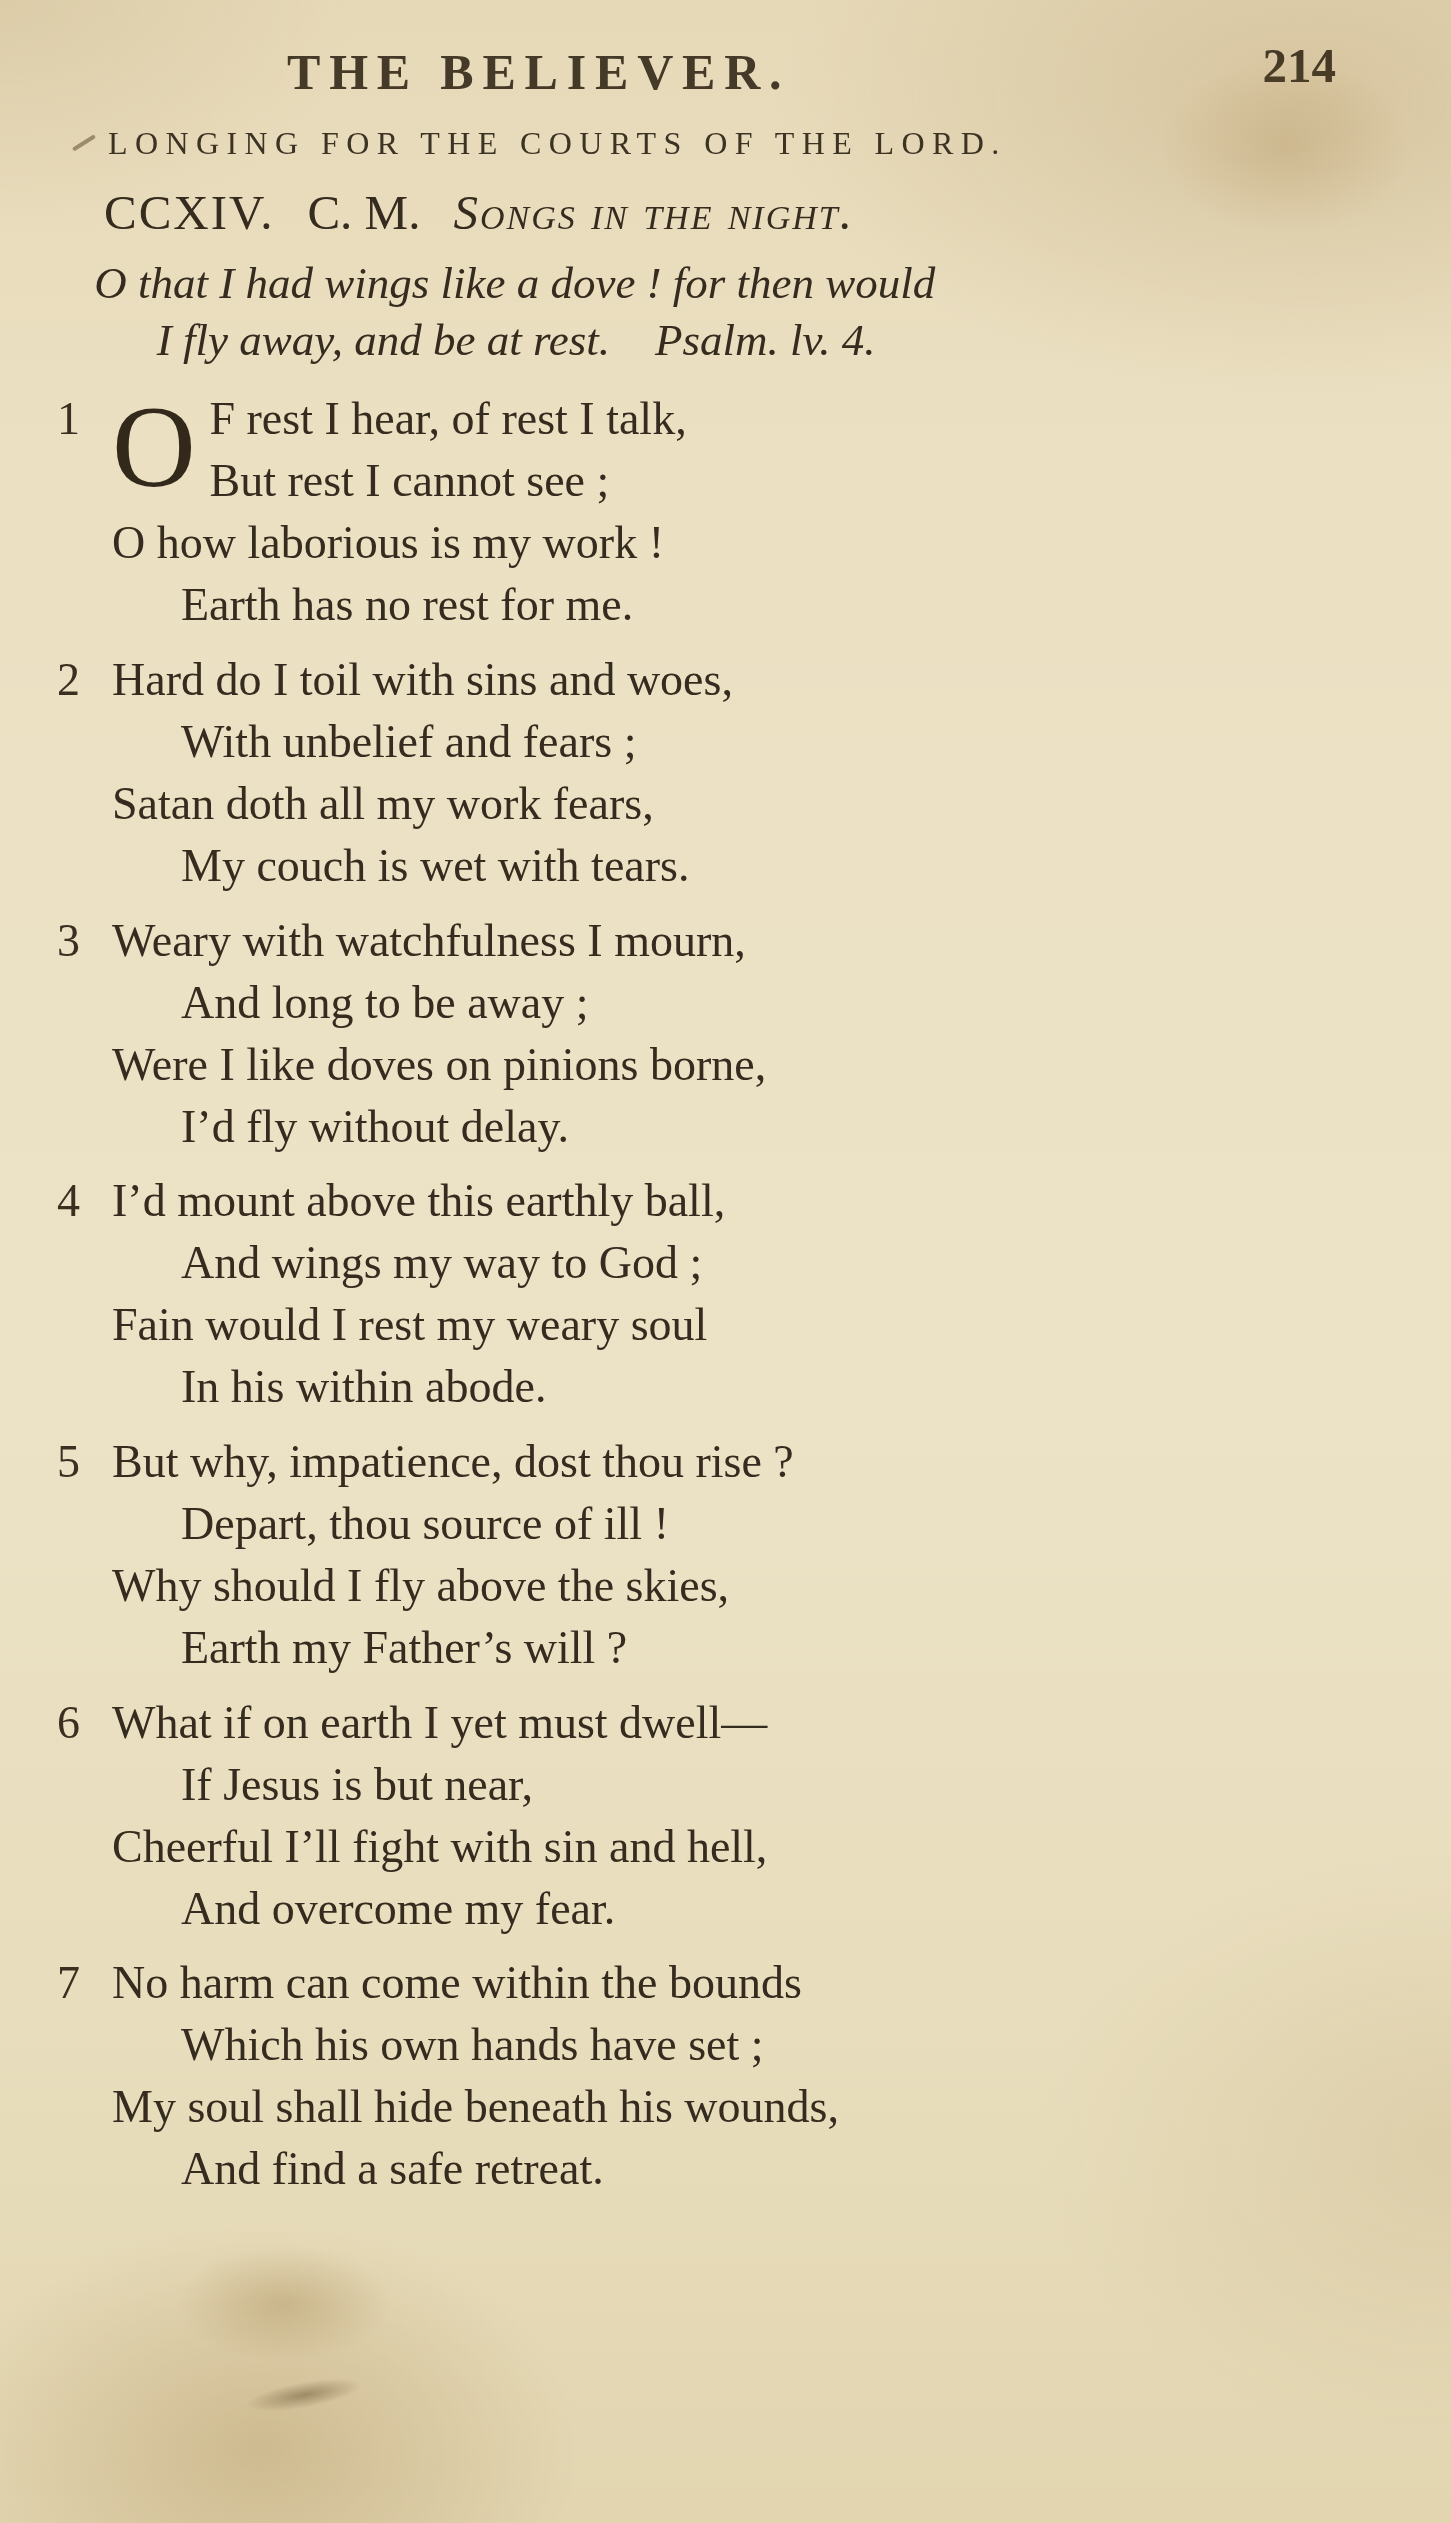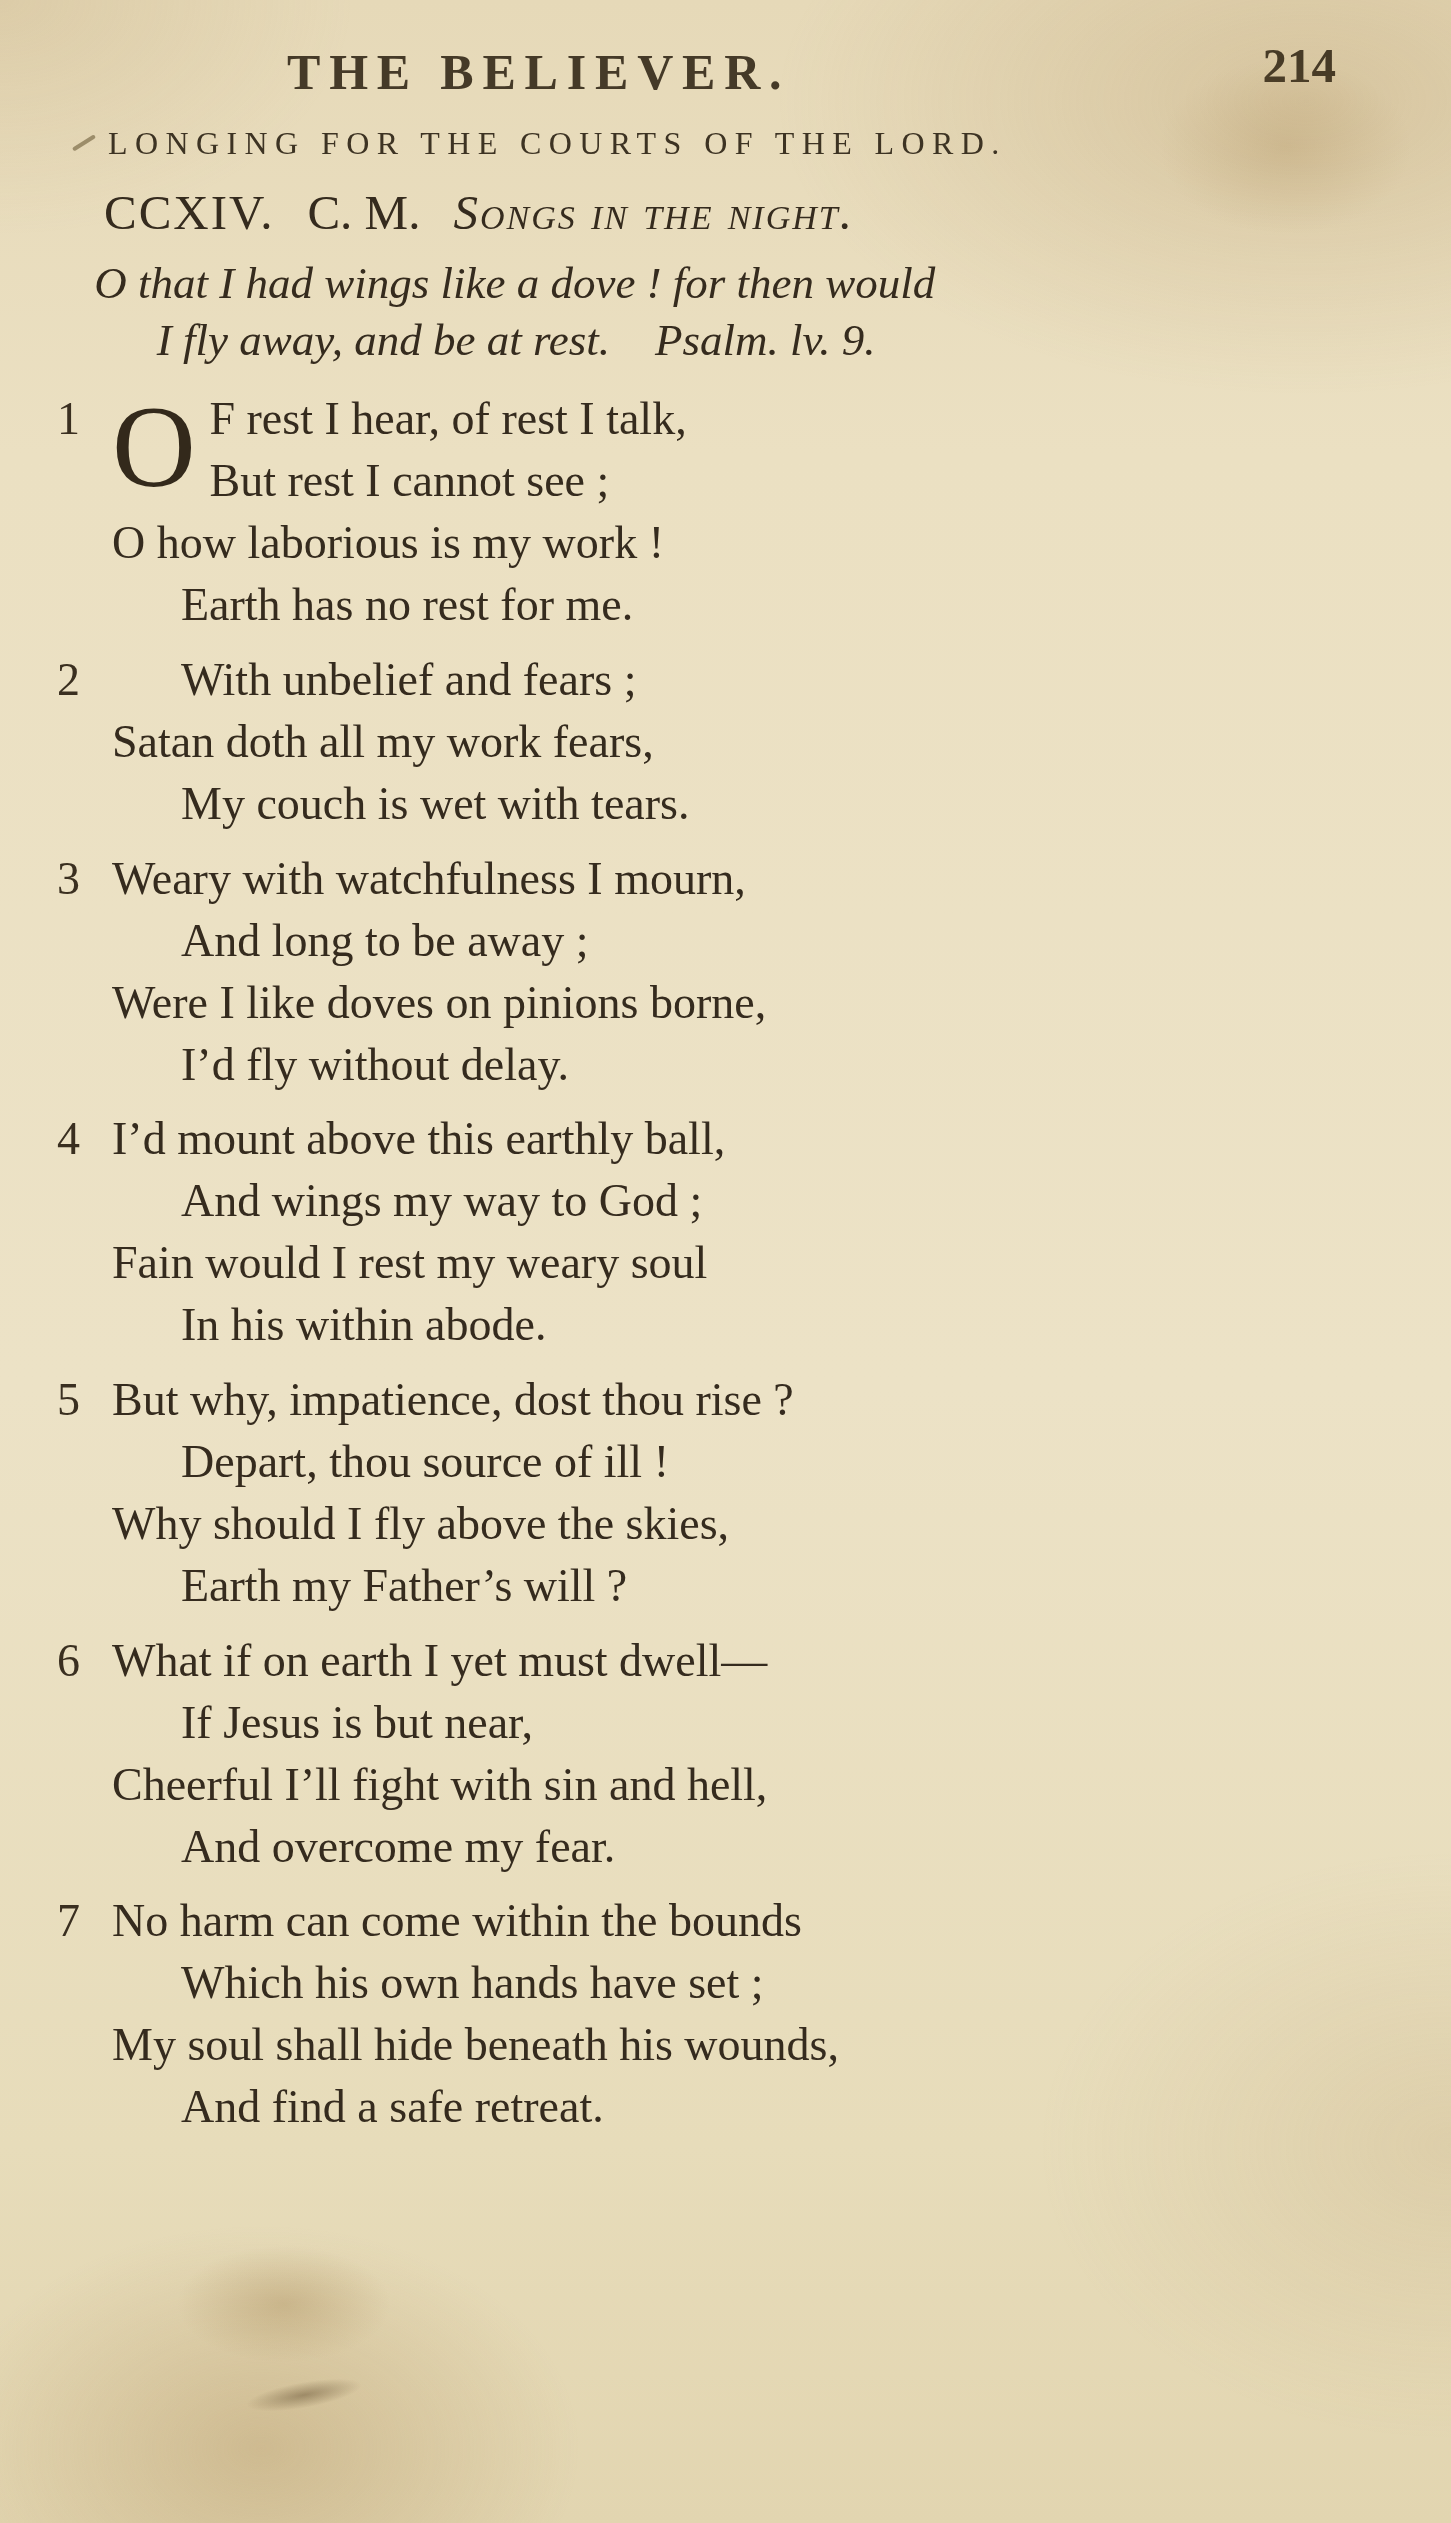--- a/index.html
+++ b/index.html
@@ -127,39 +127,40 @@
     <span class="pen-mark"></span>
     <span class="section-title">LONGING FOR THE COURTS OF THE LORD.</span>
   </div>
 
   <div class="hymn-heading">
     <span class="hymn-number">CCXIV.</span><span class="hymn-meter">C. M.</span><span class="hymn-title">Songs in the night.</span>
   </div>
 
   <div class="epigraph">
     <div class="eline1">O that I had wings like a dove ! for then would</div>
-    <div class="eline2"><span>I fly away, and be at rest.</span><span class="eref">Psalm. lv. 9.</span></div>
+    <div class="eline2"><span>I fly away, and be at rest.</span><span class="eref">Psalm. lv. 4.</span></div>
   </div>
 
   <div class="stanzas">
 
     <div class="stanza">
       <span class="stanza-number">1</span>
       <div class="stanza-lines">
         <span class="drop-cap">O</span>
         <div class="line after-cap">F rest I hear, of rest I talk,</div>
         <div class="line after-cap-indent">But rest I cannot see ;</div>
         <div class="line">O how laborious is my work !</div>
         <div class="line indent">Earth has no rest for me.</div>
       </div>
     </div>
 
     <div class="stanza">
       <span class="stanza-number">2</span>
       <div class="stanza-lines">
+        <div class="line">Hard do I toil with sins and woes,</div>
         <div class="line indent">With unbelief and fears ;</div>
         <div class="line">Satan doth all my work fears,</div>
         <div class="line indent">My couch is wet with tears.</div>
       </div>
     </div>
 
     <div class="stanza">
       <span class="stanza-number">3</span>
       <div class="stanza-lines">
         <div class="line">Weary with watchfulness I mourn,</div>

